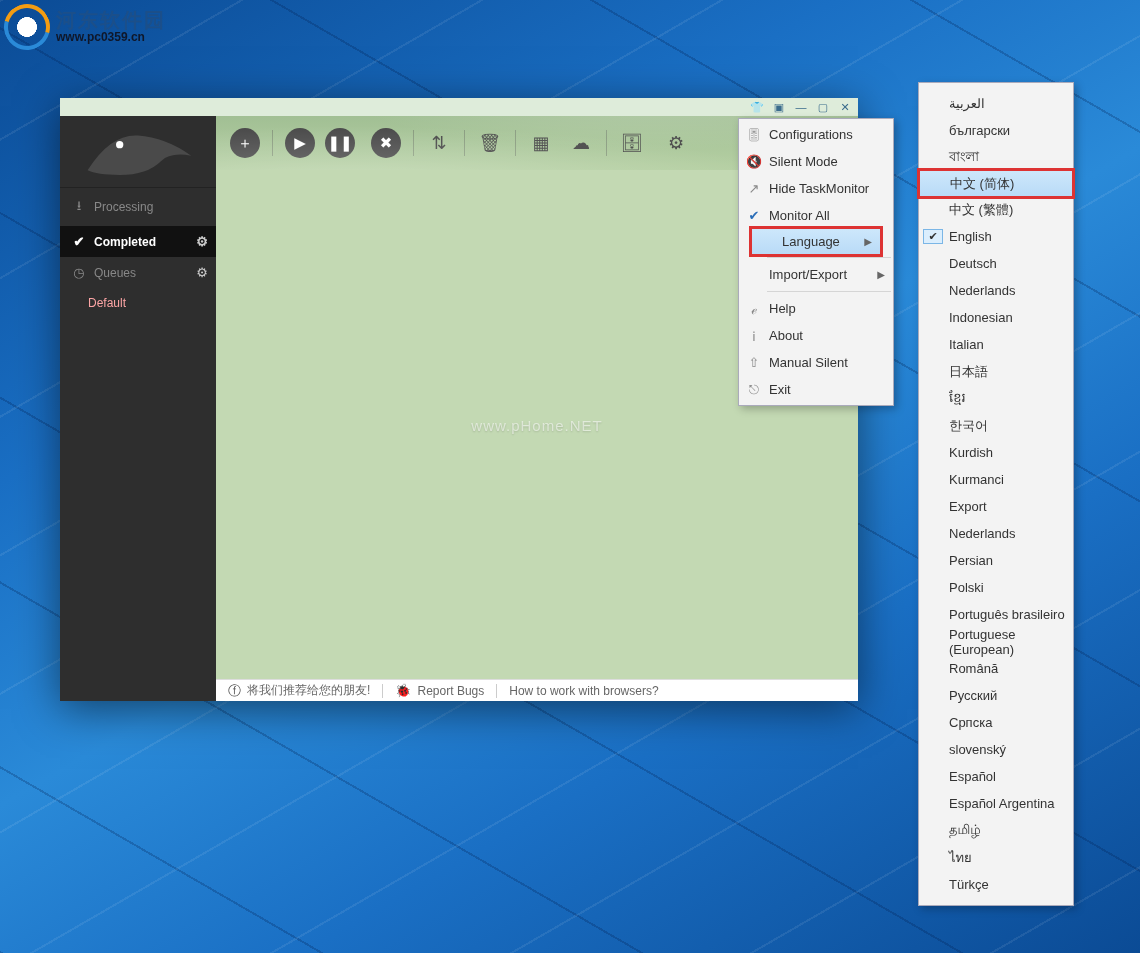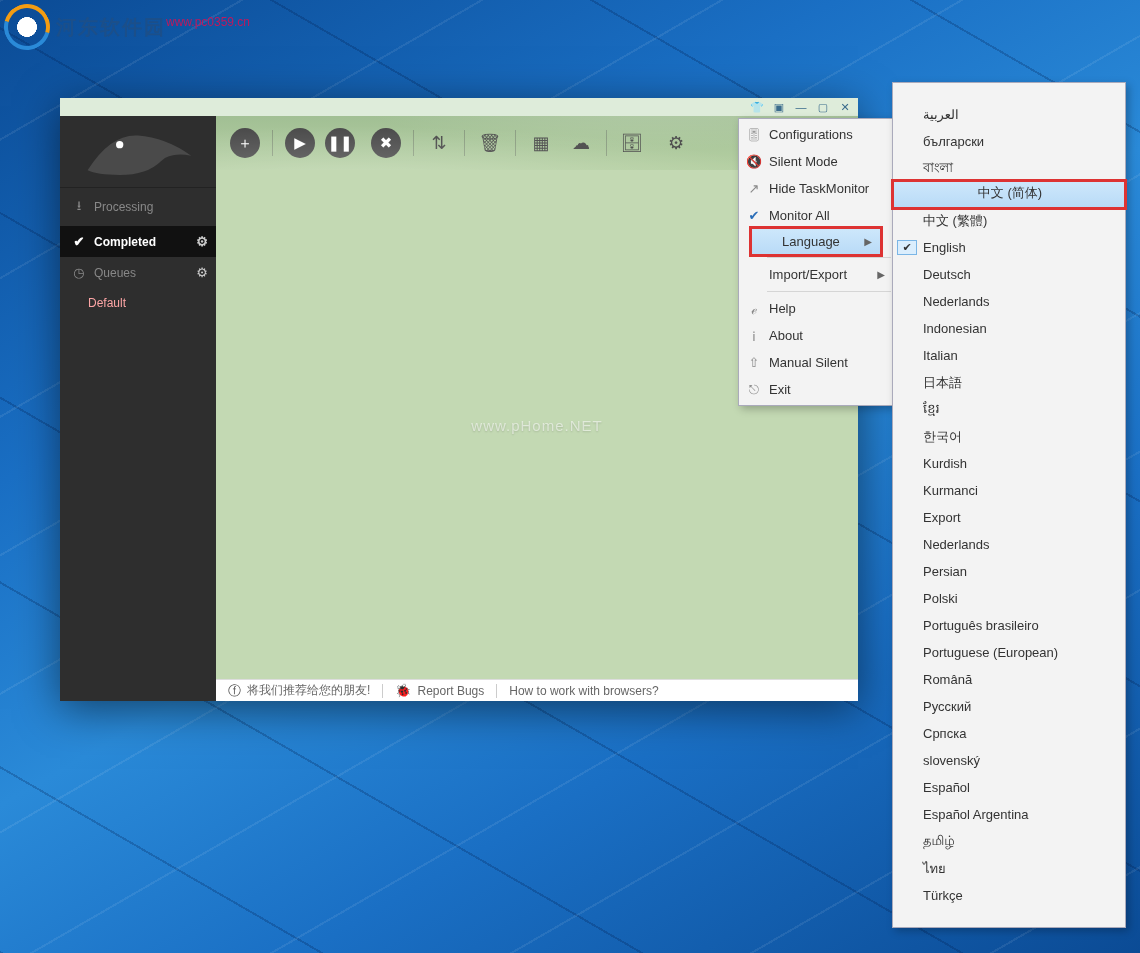--- a/index.html
+++ b/index.html
@@ -5,23 +5,23 @@
 * { margin: 0; padding: 0; box-sizing: border-box; font-family: "Microsoft YaHei", "Segoe UI", Arial, sans-serif; }
 body { width: 1140px; height: 953px; background: linear-gradient(150deg, #0b4b95 0%, #1a6fc4 30%, #2a8ad8 50%, #1a6fc4 70%, #0b4b95 100%); overflow: hidden; position: relative; }
 body::before { content: ""; position: absolute; inset: 0; background:
   repeating-linear-gradient(150deg, rgba(255,255,255,0.08) 0 2px, transparent 2px 120px),
   repeating-linear-gradient(30deg, rgba(0,30,80,0.25) 0 2px, transparent 2px 160px); }
 
 
 .wm { position: absolute; top: 4px; left: 4px; display: flex; align-items: center; gap: 6px; z-index: 5; }
 .wm-logo { width: 46px; height: 46px; border-radius: 50%; background: radial-gradient(circle at 50% 50%, #fff 0 30%, transparent 31%); position: relative; }
 .wm-logo::before { content:""; position:absolute; inset:0; border-radius:50%; border:4px solid #2a8ad8; border-top-color:#f39c12; border-right-color:#f39c12; transform:rotate(-30deg);}
-.wm-text { display:flex; flex-direction:row; line-height:1.1; }
+.wm-text { display:flex; flex-direction:column; line-height:1.1; }
 .wm-text .t1 { color:#1b4f8a; font-size:20px; font-weight:bold; letter-spacing:2px; }
-.wm-text .t2 { color:#be185d; font-size:12px; font-weight:normal; }
+.wm-text .t2 { color:#0f172a; font-size:12px; font-weight:bold; }
 
 
 .app { position: absolute; top: 98px; left: 60px; width: 798px; height: 603px; background: #fff; box-shadow: 0 8px 40px rgba(0,0,0,.5); display: flex; flex-direction: column; z-index: 2;}
 .title-strip { height: 18px; background: rgba(160,200,150,.35); display:flex; justify-content:flex-end; align-items:center; gap:0; padding-right:2px;}
 .win-icon { width:22px; height:14px; display:flex; align-items:center; justify-content:center; color:#3a6b8c; font-size:11px; cursor:pointer;}
 .win-icon.box { color:#3a6b8c; }
 .app-body { flex:1; display:flex; min-height:0; }
 .sidebar { width: 156px; background:#2e2e2e; color:#aaa; display:flex; flex-direction:column; font-size:12px;}
 .eagle { height: 72px; background:#2e2e2e; display:flex; align-items:center; justify-content:center; border-bottom:1px solid #222;}
 .eagle svg { width: 110px; height: 60px; }
@@ -52,27 +52,27 @@
 .settings-menu { position:absolute; top: 118px; left: 738px; width: 156px; background:#f3f3f3; border:1px solid #aab; box-shadow: 3px 3px 8px rgba(0,0,0,.25); z-index:3; font-size:13px; padding: 2px 0;}
 .menu-row { display:flex; align-items:center; height:27px; padding: 0 8px 0 4px; cursor:pointer; position:relative; color:#333;}
 .menu-row .mi-icon { width:22px; text-align:center; color:#888; font-size:13px;}
 .menu-row .mi-label { flex:1; padding-left:4px;}
 .menu-row .mi-arrow { color:#666; font-size:10px;}
 .menu-row.hl { background: linear-gradient(#cde7fb,#b9dbf7); border:1px solid #7bb6e6; margin:-1px 12px;}
 .menu-row.boxed { outline: 3px solid #d33; outline-offset:-1px; }
 .menu-divider { height:1px; background:#d5d5d5; margin: 3px 2px 3px 28px;}
 
 
-.lang-menu { position:absolute; top: 82px; left: 892px; width: 234px; background:#f3f3f3; border:1px solid #aab; box-shadow: 3px 3px 8px rgba(0,0,0,.25); z-index:4; font-size:13px; padding: 18px 0; max-height: 880px;}
+.lang-menu { position:absolute; top: 82px; left: 918px; width: 156px; background:#f3f3f3; border:1px solid #aab; box-shadow: 3px 3px 8px rgba(0,0,0,.25); z-index:4; font-size:13px; padding: 7px 0; max-height: 880px;}
 .lang-row { display:flex; align-items:center; height:27px; padding:0 8px 0 4px; cursor:pointer; color:#333;}
 .lang-row .chk { width:20px; text-align:center; color:#333; font-size:11px; border:1px solid transparent;}
 .lang-row .chk.on { border:1px solid #7bb6e6; background:#dbeefd;}
 .lang-row .mi-label { flex:1; padding-left:6px;}
 .lang-row.hl { background: linear-gradient(#cde7fb,#b9dbf7); border:1px solid #7bb6e6; margin:-1px 0;}
-.lang-row.boxed { outline:3px solid #d33; outline-offset:-1px;flex-direction:column;}
+.lang-row.boxed { outline:3px solid #d33; outline-offset:-1px;}
 </style>
 </head>
 <body>
 
 <div class="wm">
   <div class="wm-logo"></div>
   <div class="wm-text">
     <span class="t1">河东软件园</span>
     <span class="t2">www.pc0359.cn</span>
   </div>

